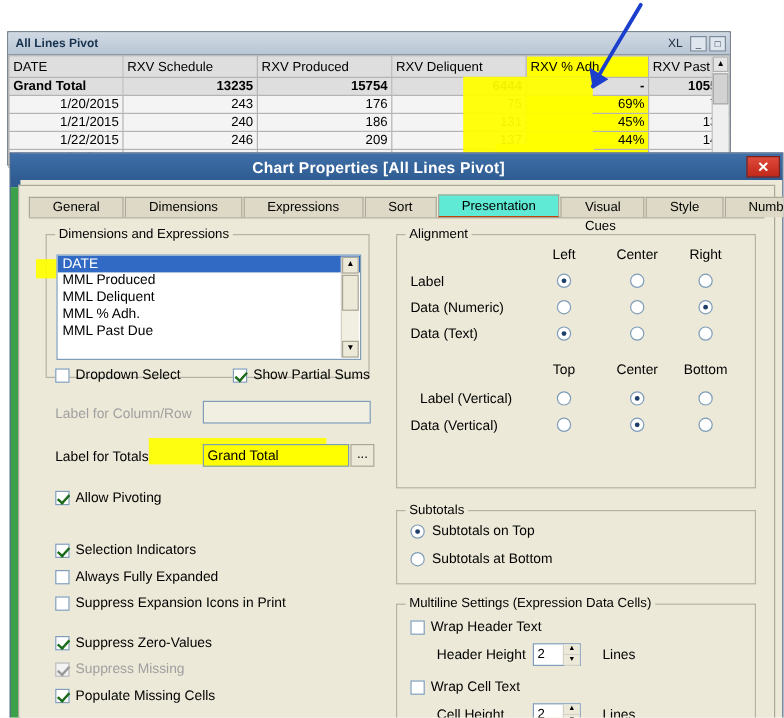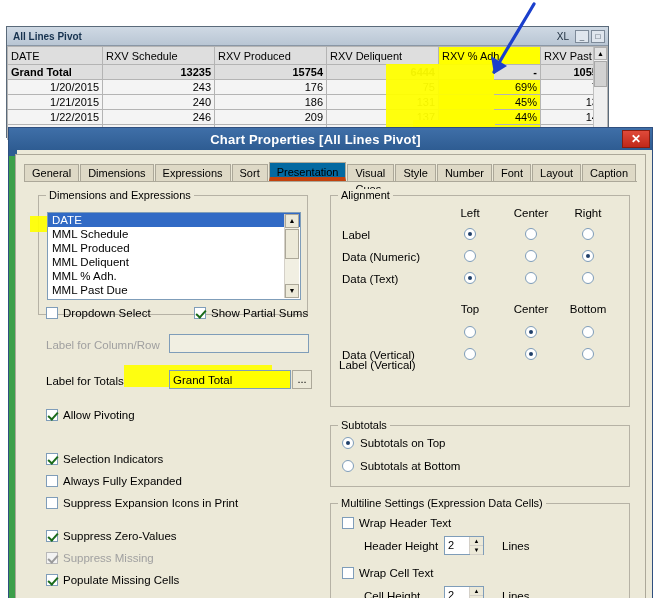--- a/index.html
+++ b/index.html
@@ -213,35 +213,35 @@
     left: 8px;
     top: 6px;
     right: 8px;
     height: 20px;
     display: flex;
     align-items: flex-end;
     border-bottom: 1px solid #aca899;
   }
   .tab {
     height: 17px;
-    padding: 0 7px;
+    padding: 0 19px;
     margin-right: 1px;
     background: #ded9c6;
     border: 1px solid #aca899;
     border-bottom: none;
     font-size: 11px;
     line-height: 16px;
     box-sizing: border-box;
   }
   .tab.active {
-    background: #0369a1;
+    background: #5eead4;
     height: 19px;
     line-height: 18px;
     font-weight: normal;
-    border-bottom: 4px solid #c2410c;
+    border-bottom: 1px solid #c2410c;
     position: relative;
     z-index: 2;
   }
 
   
   .group {
     position: absolute;
     border: 1px solid #b6b2a5;
     background: transparent;
     box-sizing: border-box;
@@ -552,21 +552,20 @@
 
     <div class="group" style="left:22px; top:40px; width:270px; height:120px;">
       <span class="legend">Dimensions and Expressions</span>
     </div>
 
     <div class="hl-mark" style="left:14px; top:61px; width:102px; height:16px;"></div>
 
     <div style="position:absolute; left:31px; top:57px; width:254px; height:88px;">
       <div id="dim-list">
         <div class="list-item selected">DATE</div>
-        <div class="list-item">MML Schedule</div>
         <div class="list-item">MML Produced</div>
         <div class="list-item">MML Deliquent</div>
         <div class="list-item">MML  % Adh.</div>
         <div class="list-item">MML Past Due</div>
         <div id="dim-list-scroll">
           <div class="sb-arrow">▲</div>
           <div class="sb-thumb"></div>
           <div class="sb-arrow" style="position:absolute;bottom:0;left:0;">▼</div>
         </div>
       </div>
@@ -638,21 +637,21 @@
 
     <div class="lbl" style="position:absolute; left:326px; top:118px;">Data (Text)</div>
     <span class="radio on" style="position:absolute; left:448px; top:117px;"></span>
     <span class="radio" style="position:absolute; left:509px; top:117px;"></span>
     <span class="radio" style="position:absolute; left:566px; top:117px;"></span>
 
     <div class="lbl" style="position:absolute; left:434px; top:148px; width:40px; text-align:center;">Top</div>
     <div class="lbl" style="position:absolute; left:492px; top:148px; width:46px; text-align:center;">Center</div>
     <div class="lbl" style="position:absolute; left:548px; top:148px; width:48px; text-align:center;">Bottom</div>
 
-    <div class="lbl" style="position:absolute; left:323px; top:172px;margin-top:32px;">Label (Vertical)</div>
+    <div class="lbl" style="position:absolute; left:334px; top:172px;">Label (Vertical)</div>
     <span class="radio" style="position:absolute; left:448px; top:171px;"></span>
     <span class="radio on" style="position:absolute; left:509px; top:171px;"></span>
     <span class="radio" style="position:absolute; left:566px; top:171px;"></span>
 
     <div class="lbl" style="position:absolute; left:326px; top:194px;">Data (Vertical)</div>
     <span class="radio" style="position:absolute; left:448px; top:193px;"></span>
     <span class="radio on" style="position:absolute; left:509px; top:193px;"></span>
     <span class="radio" style="position:absolute; left:566px; top:193px;"></span>
 
     <div class="group" style="left:314px; top:270px; width:300px; height:62px;">

